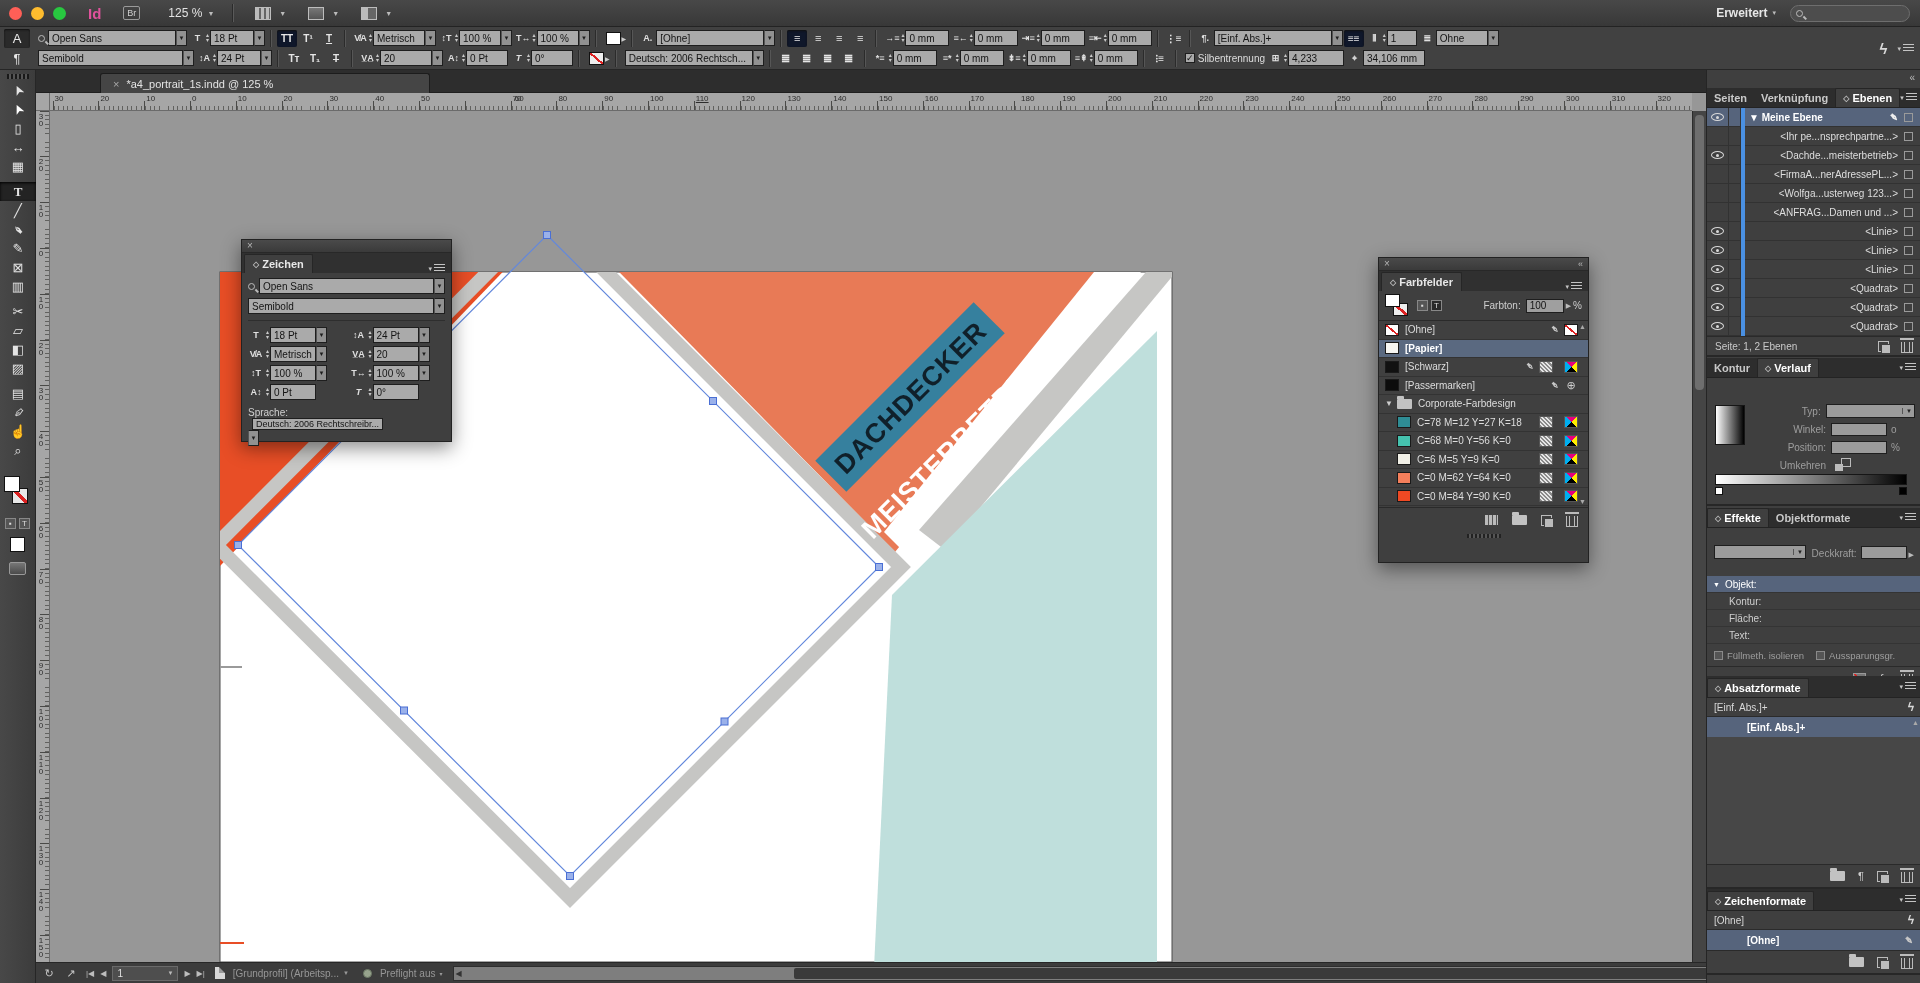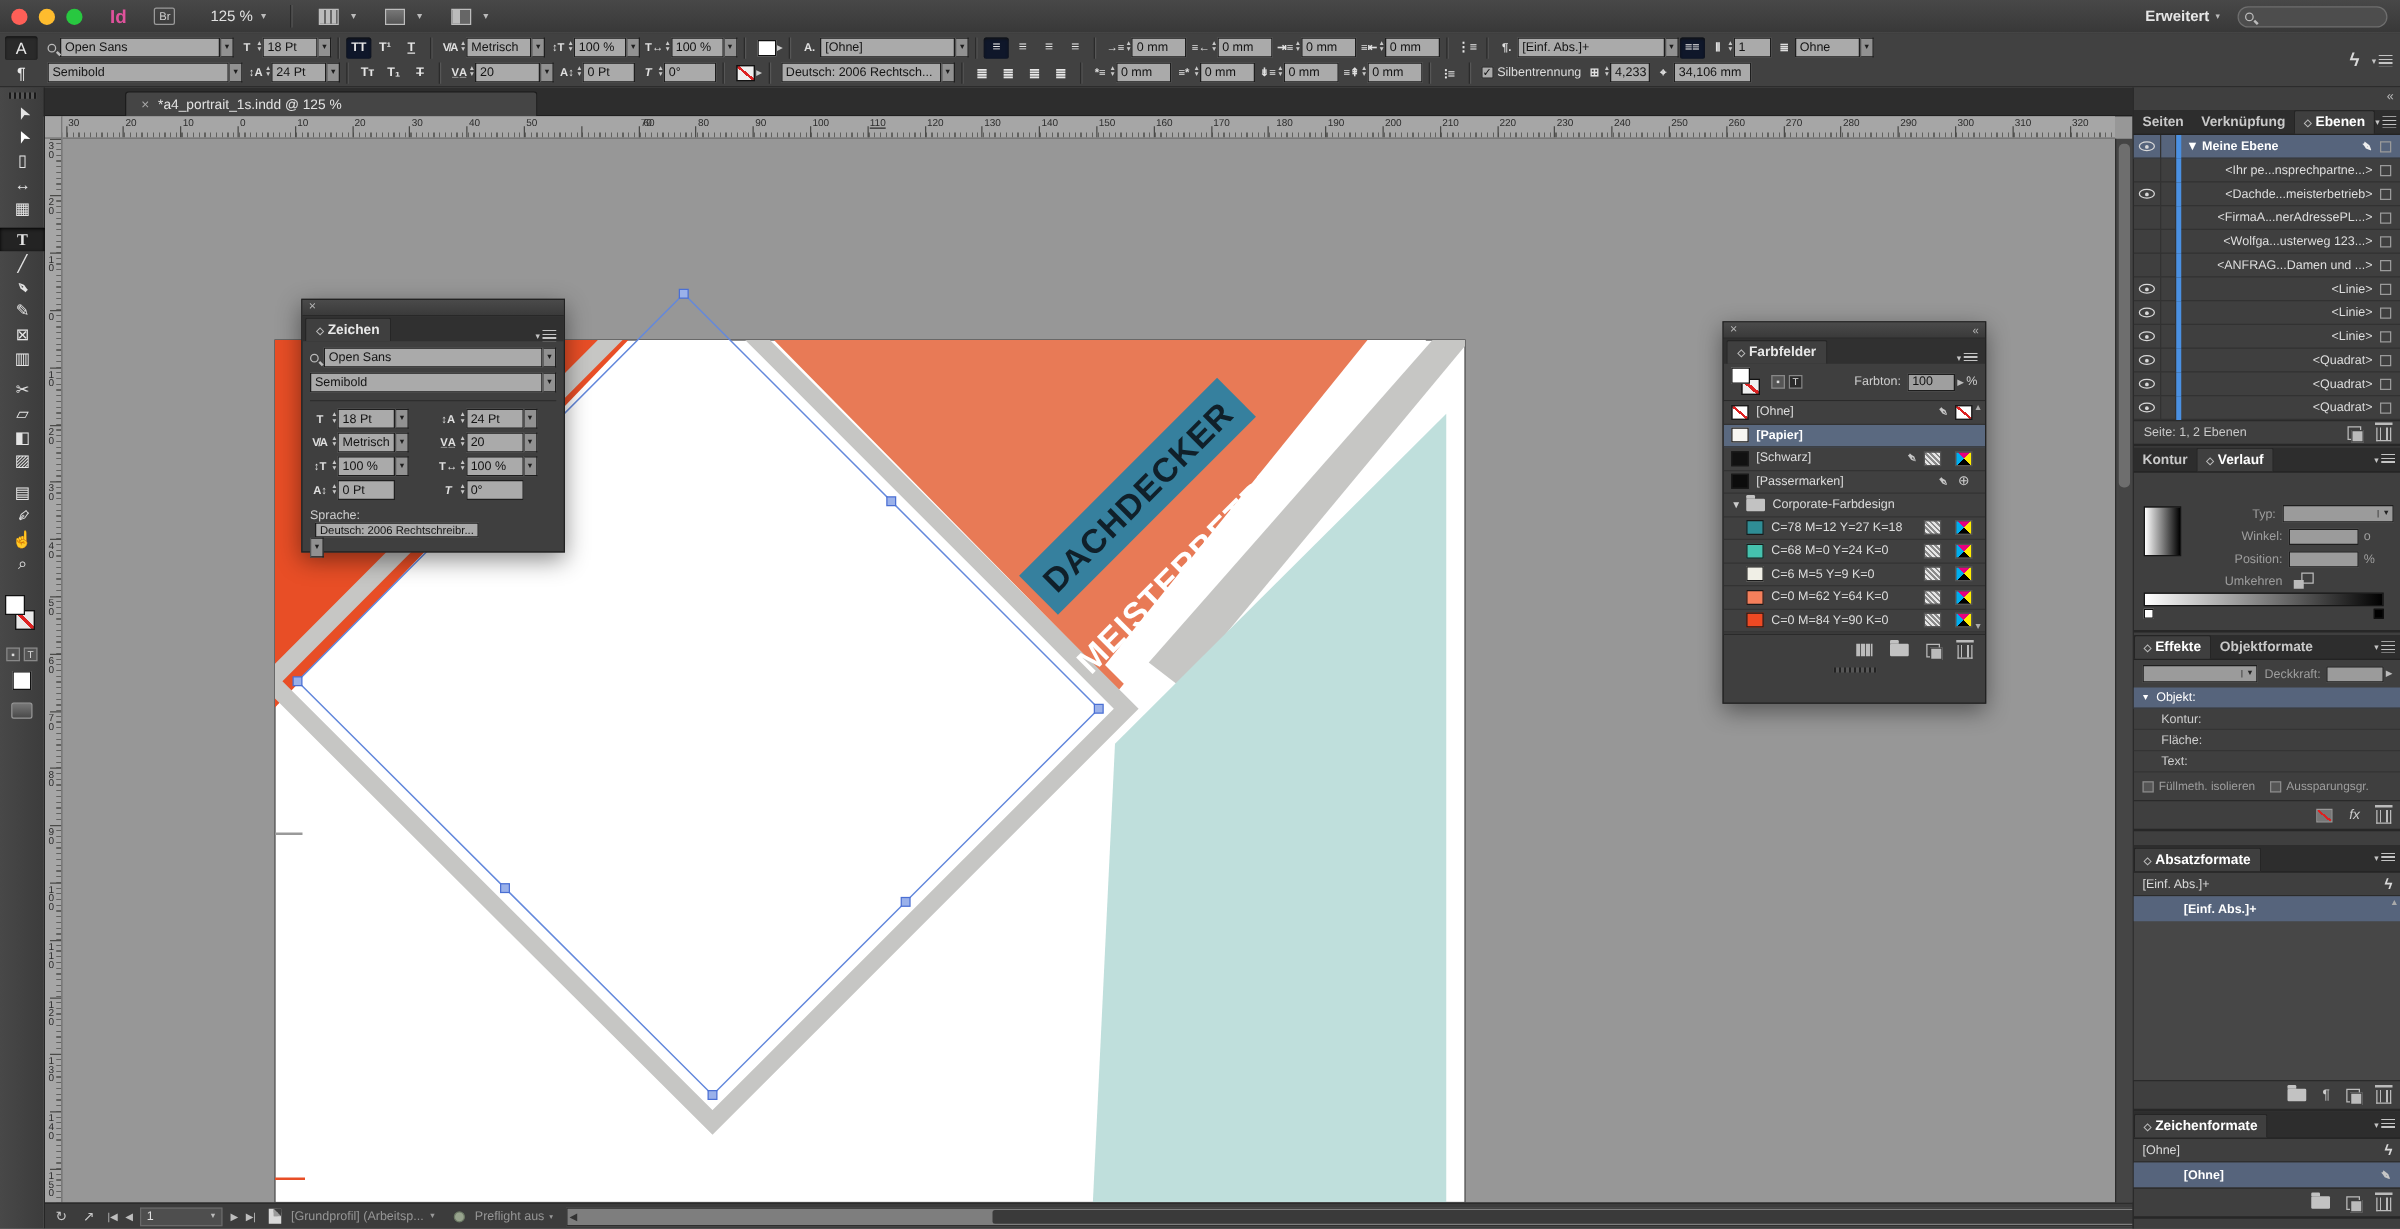--- a/index.html
+++ b/index.html
@@ -417,21 +417,21 @@
       <span class="csep"></span>
       <span class="cbtn">⁝≡</span>
       <span class="csep"></span>
       <span class="cfld">
           <span class="chk">✓</span>
           <span class="cplabel">Silbentrennung</span>
         </span>
       <span class="cfld">
           <span class="cic">⊞</span>
           <span class="stp"></span>
-          <span class="fbx" style="width:32px;">4,233</span>
+          <span class="fbx" style="width:56px;">4,233</span>
         </span>
       <span class="cfld">
           <span class="cic">⌖</span>
           <span class="fbx" style="width:62px;">34,106 mm</span>
         </span>
     </div>
     <div id="cpright">
       <span class="bolt">ϟ</span>
       <span class="i-menu2">
           <span class="i-menu"></span>
@@ -863,21 +863,21 @@
           <span class="chip" style="background: rgb(47, 141, 149);"></span>
           <span class="nm">C=78 M=12 Y=27 K=18</span>
           <span class="right">
             <span class="chip ht"></span>
             <span class="chip cmyk"></span>
           </span>
         </div>
         <div class="frow">
           <span style="width: 12px; flex: 0 0 auto;"></span>
           <span class="chip" style="background: rgb(69, 194, 174);"></span>
-          <span class="nm">C=68 M=0 Y=24 K=0</span>
+          <span class="nm">C=68 M=0 Y=56 K=0</span>
           <span class="right">
             <span class="chip ht"></span>
             <span class="chip cmyk"></span>
           </span>
         </div>
         <div class="frow">
           <span style="width: 12px; flex: 0 0 auto;"></span>
           <span class="chip" style="background: rgb(240, 239, 230);"></span>
           <span class="nm">C=6 M=5 Y=9 K=0</span>
           <span class="right">
@@ -1091,21 +1091,21 @@
             <span class="pdiam">◇</span>
             <span>Effekte</span>
           </div>
         <div class="dtab">Objektformate</div>
         <span class="pm" style="margin-left:auto;margin-right:5px;align-self:center;">
             <span class="i-menu2">
               <span class="i-menu"></span>
             </span>
           </span>
       </div>
-      <div style="display:flex;align-items:center;padding:4px 7px;">
+      <div style="display:flex;align-items:flex-end;padding:17px 7px;">
         <span class="vdd" style="width:92px;"></span>
         <span style="font-size:10px;color:#9e9e9e;margin-left:auto;">Deckkraft:</span>
         <span class="vfld" style="width:46px;margin-left:4px;"></span>
         <span style="font-size:7px;color:#bbb;margin-left:2px;">▶</span>
       </div>
       <div class="erow sel">
           <span>Objekt:</span>
         </div>
       <div class="erow">
           <span>Kontur:</span>

